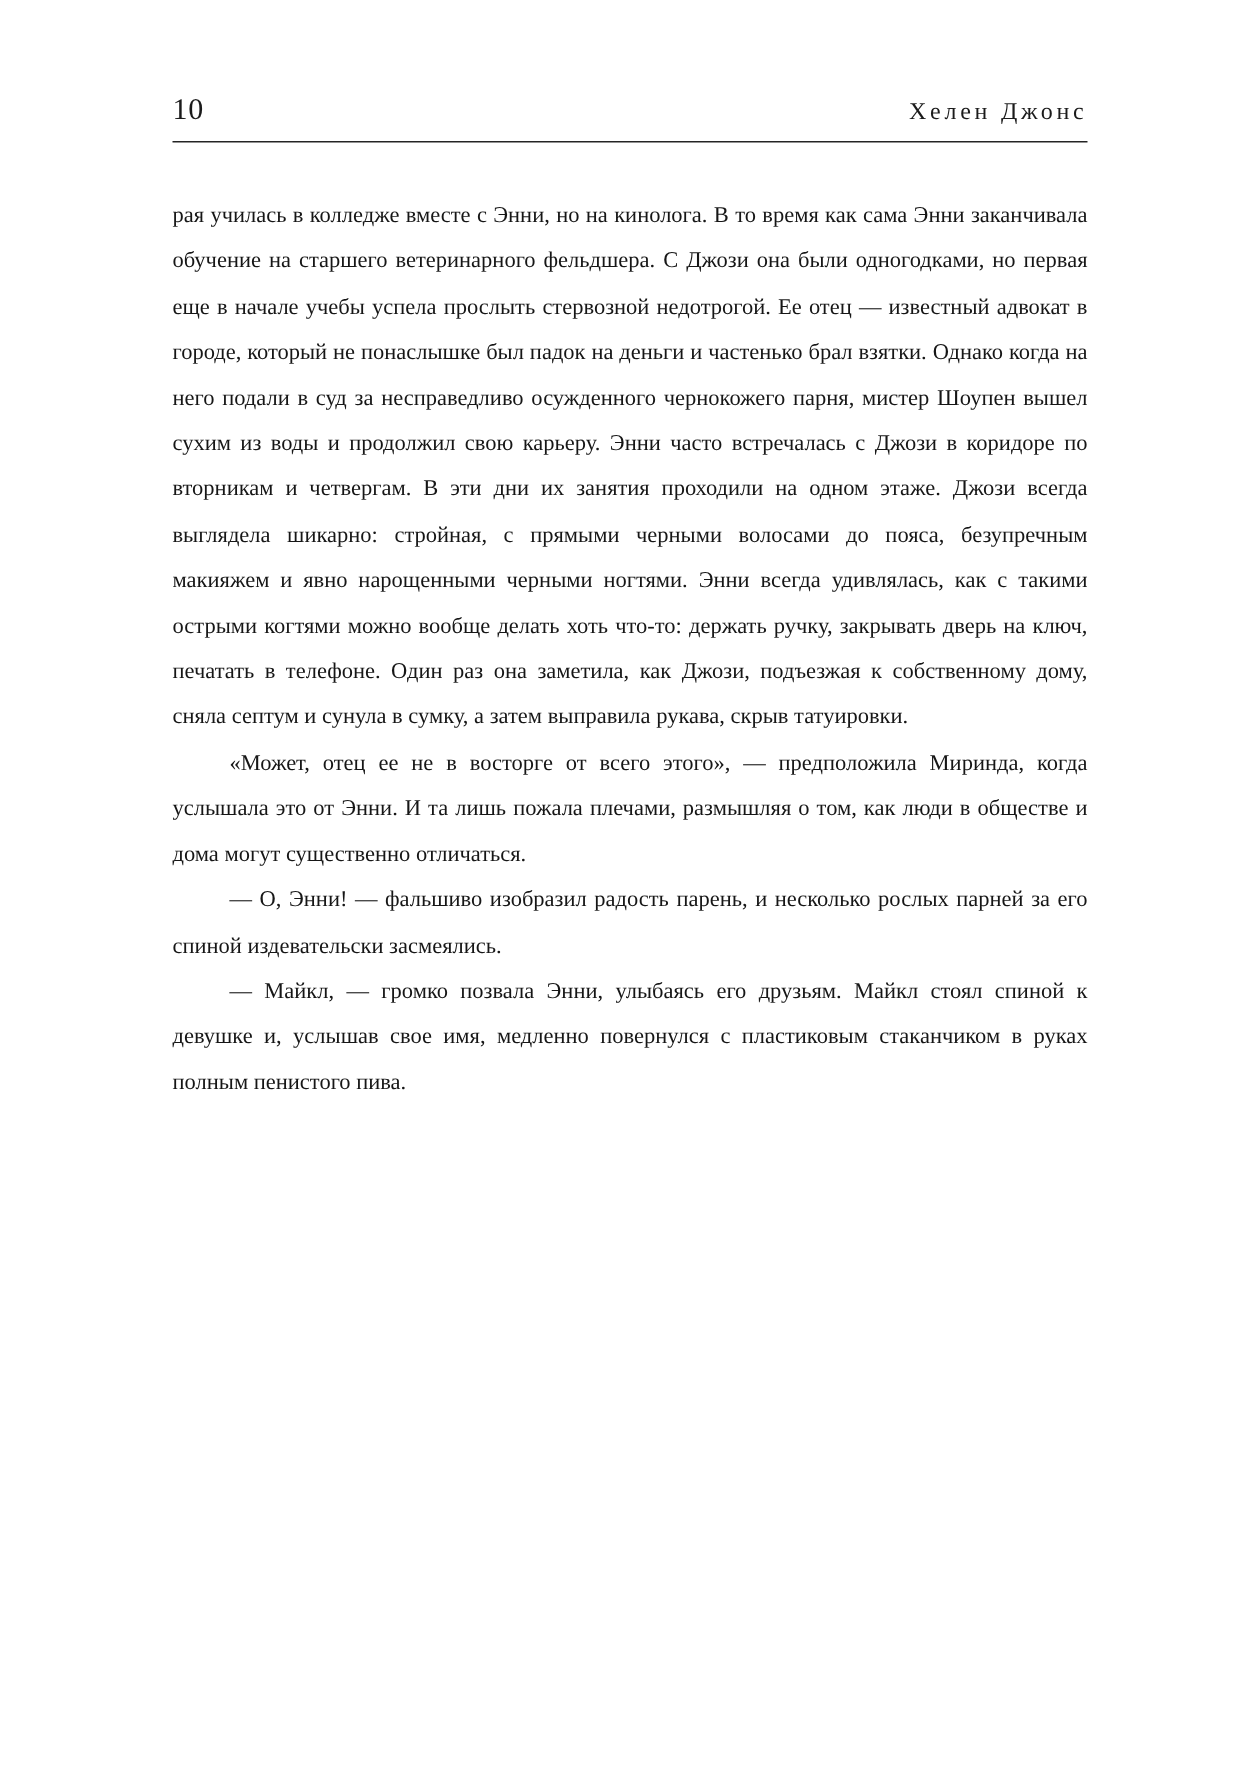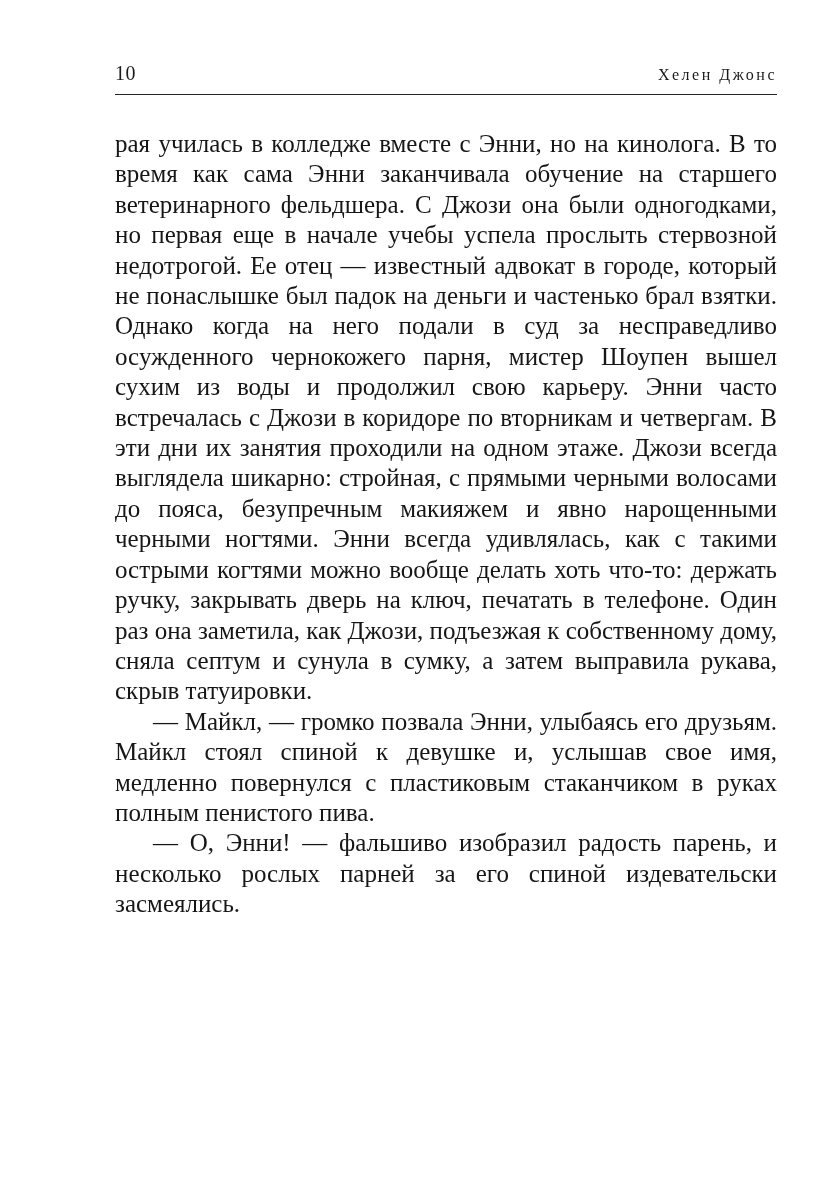--- a/index.html
+++ b/index.html
@@ -6,21 +6,21 @@
     margin: 0;
     padding: 0;
     background: #ffffff;
   }
   .page {
     position: relative;
     width: 839px;
     height: 1190px;
     box-sizing: border-box;
     background: #ffffff;
-    padding: 62px 62px 40px 115px;
+    padding: 62px 114px 40px 115px;
     font-family: "Liberation Serif", "DejaVu Serif", serif;
     color: #161616;
     overflow: hidden;
   }
   .running-header {
     display: flex;
     justify-content: space-between;
     align-items: baseline;
     font-size: 20px;
     color: #1b1b1b;
@@ -33,21 +33,21 @@
   .running-title {
     font-size: 16px;
     letter-spacing: 2.5px;
   }
   .header-rule {
     border: 0;
     border-top: 1.6px solid #242424;
     margin: 0 0 34px 0;
   }
   .body-text {
-    font-size: 25px;
+    font-size: 15px;
     line-height: 30.4px;
     text-align: justify;
     text-justify: inter-word;
     hyphens: auto;
     -webkit-hyphens: auto;
     color: #161616;
   }
   .para {
     margin: 0;
     text-indent: 38px;
@@ -60,16 +60,17 @@
 <body>
 
 <div class="page">
   <header class="running-header">
     <span class="page-num">10</span>
     <span class="running-title">Хелен Джонс</span>
   </header>
   <hr class="header-rule">
   <main class="body-text">
     <p class="para no-indent">рая училась в колледже вместе с Энни, но на кинолога. В то время как сама Энни заканчивала обучение на старшего ветеринарного фельдшера. С Джози она были одногодками, но первая еще в начале учебы успела прослыть стервозной недотрогой. Ее отец — известный адвокат в городе, который не понаслышке был падок на деньги и частенько брал взятки. Однако когда на него подали в суд за несправедливо осужденного чернокожего парня, мистер Шоупен вышел сухим из воды и продолжил свою карьеру. Энни часто встречалась с Джози в коридоре по вторникам и четвергам. В эти дни их занятия проходили на одном этаже. Джози всегда выглядела шикарно: стройная, с прямыми черными волосами до пояса, безупречным макияжем и явно нарощенными черными ногтями. Энни всегда удивлялась, как с такими острыми когтями можно вообще делать хоть что-то: держать ручку, закрывать дверь на ключ, печатать в телефоне. Один раз она заметила, как Джози, подъезжая к собственному дому, сняла септум и сунула в сумку, а затем выправила рукава, скрыв татуировки.</p>
+    <p class="para">«Может, отец ее не в восторге от всего этого», — предположила Миринда, когда услышала это от Энни. И та лишь пожала плечами, размышляя о том, как люди в обществе и дома могут существенно отличаться.</p>
+    <p class="para">— О, Энни! — фальшиво изобразил радость парень, и несколько рослых парней за его спиной издевательски засмеялись.</p>
     <p class="para">— Майкл, — громко позвала Энни, улыбаясь его друзьям. Майкл стоял спиной к девушке и, услышав свое имя, медленно повернулся с пластиковым стаканчиком в руках полным пенистого пива.</p>
-    <p class="para">— О, Энни! — фальшиво изобразил радость парень, и несколько рослых парней за его спиной издевательски засмеялись.</p>
   </main>
 </div>
 
 </body></html>

